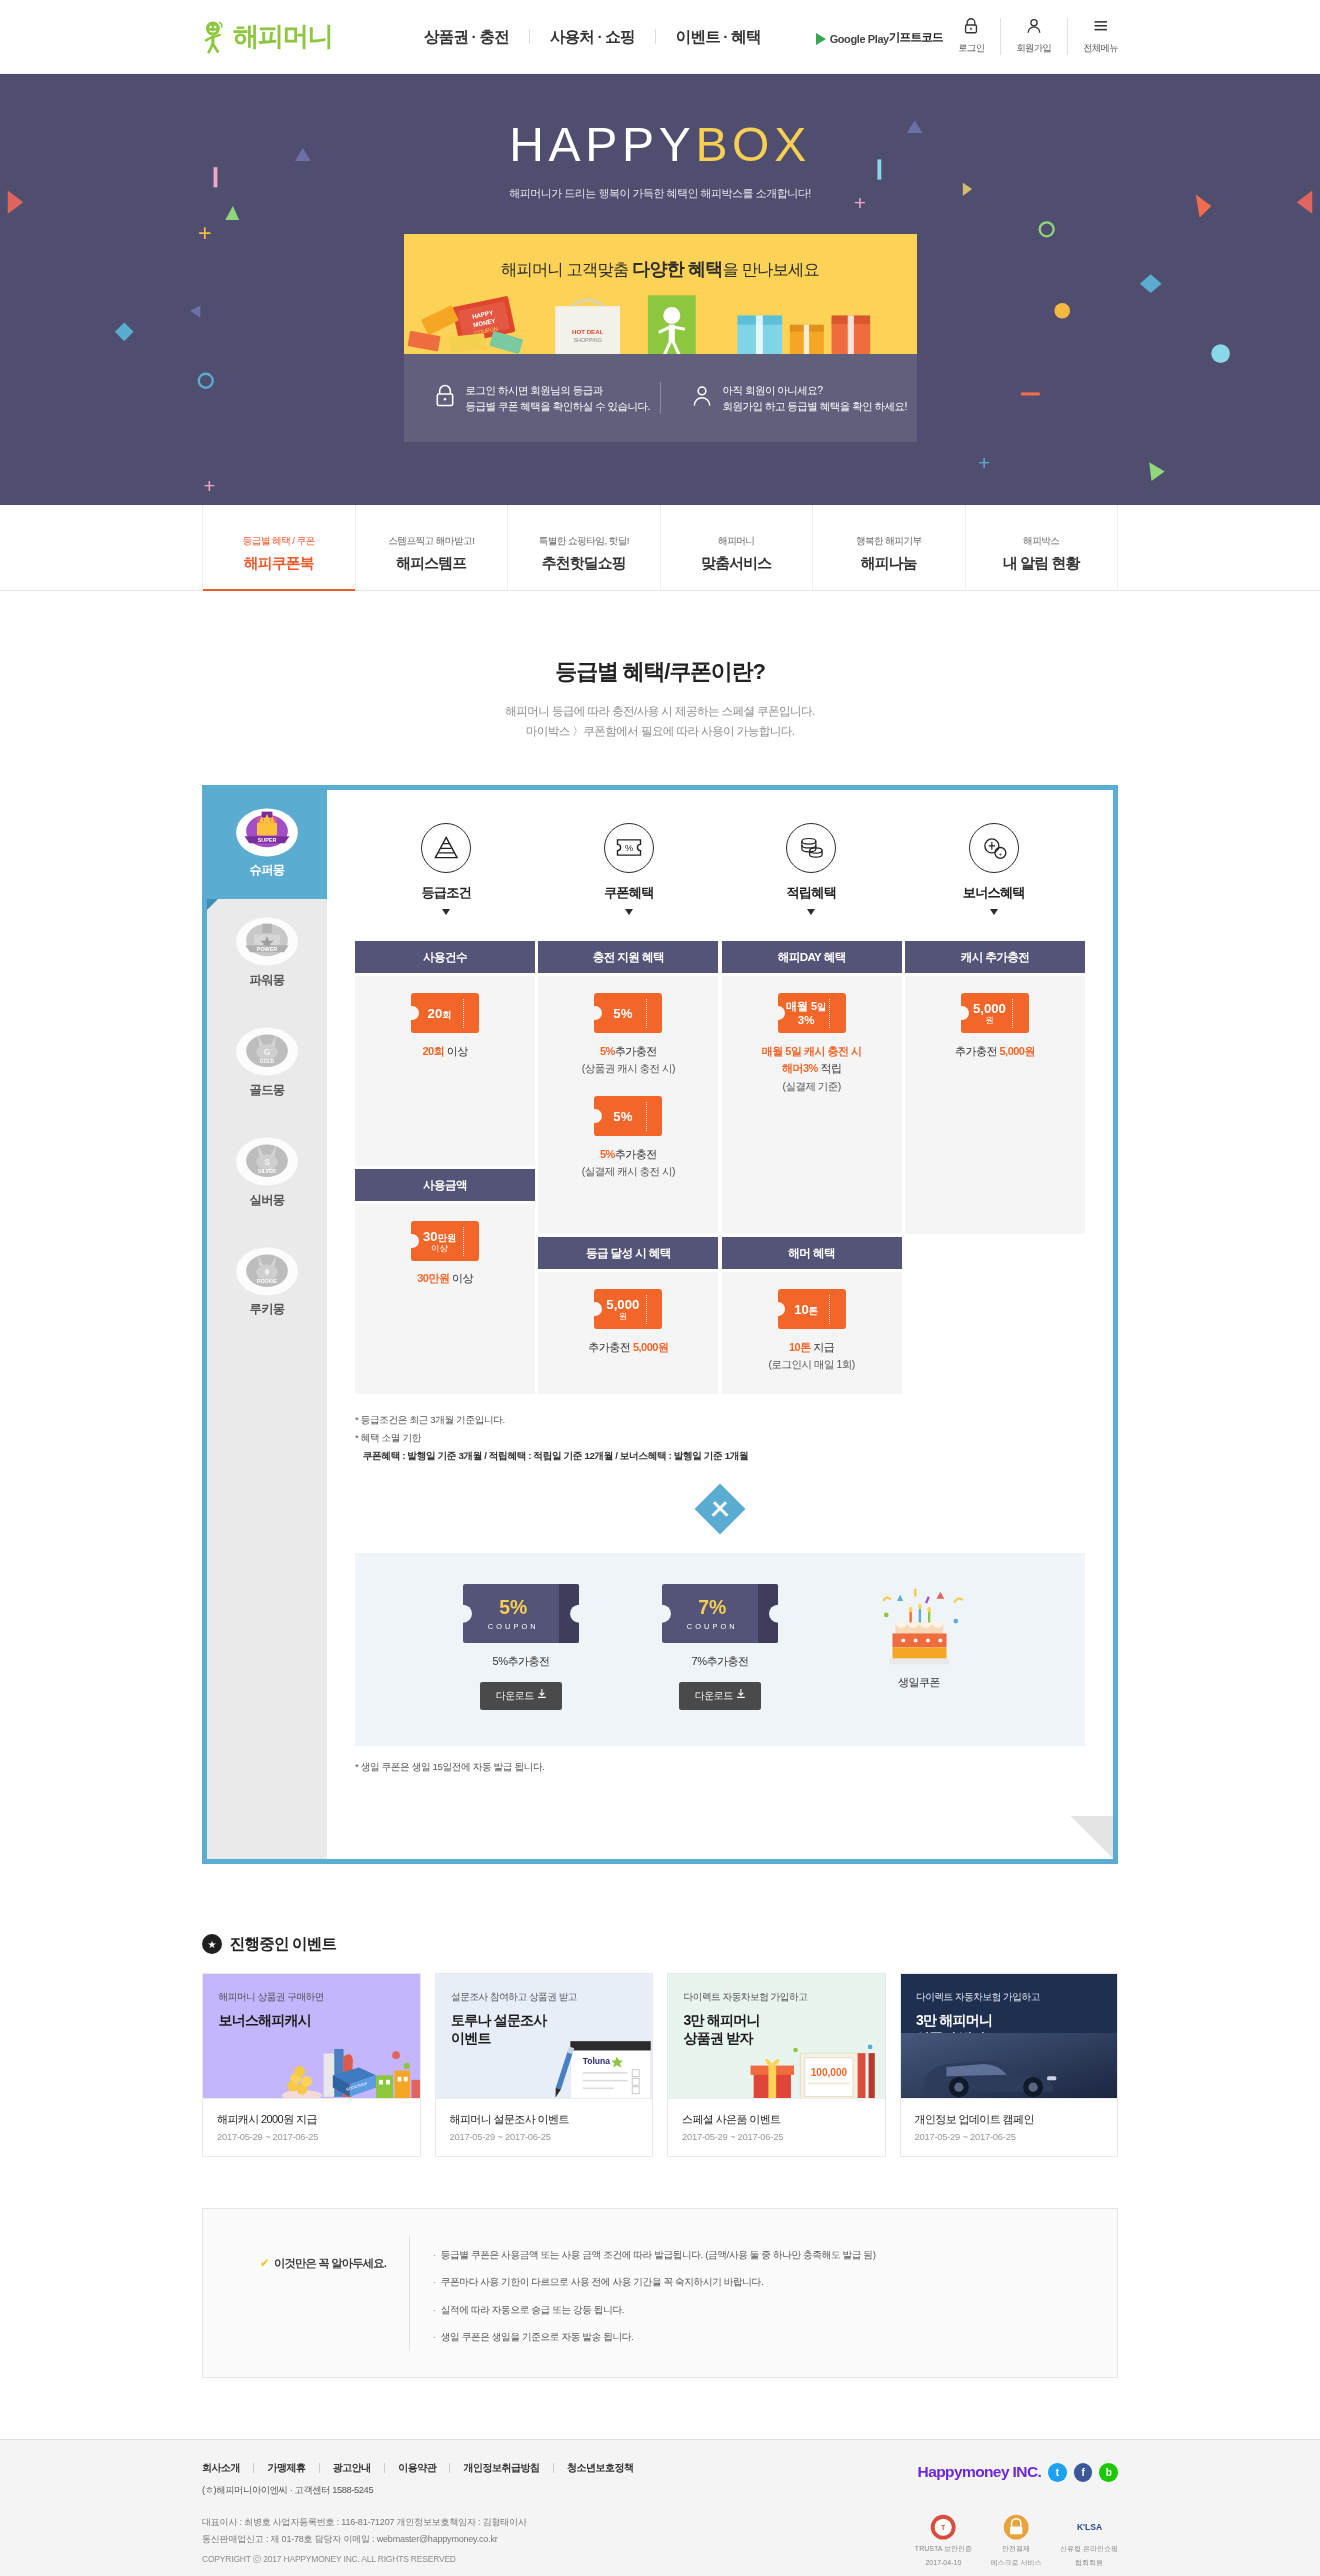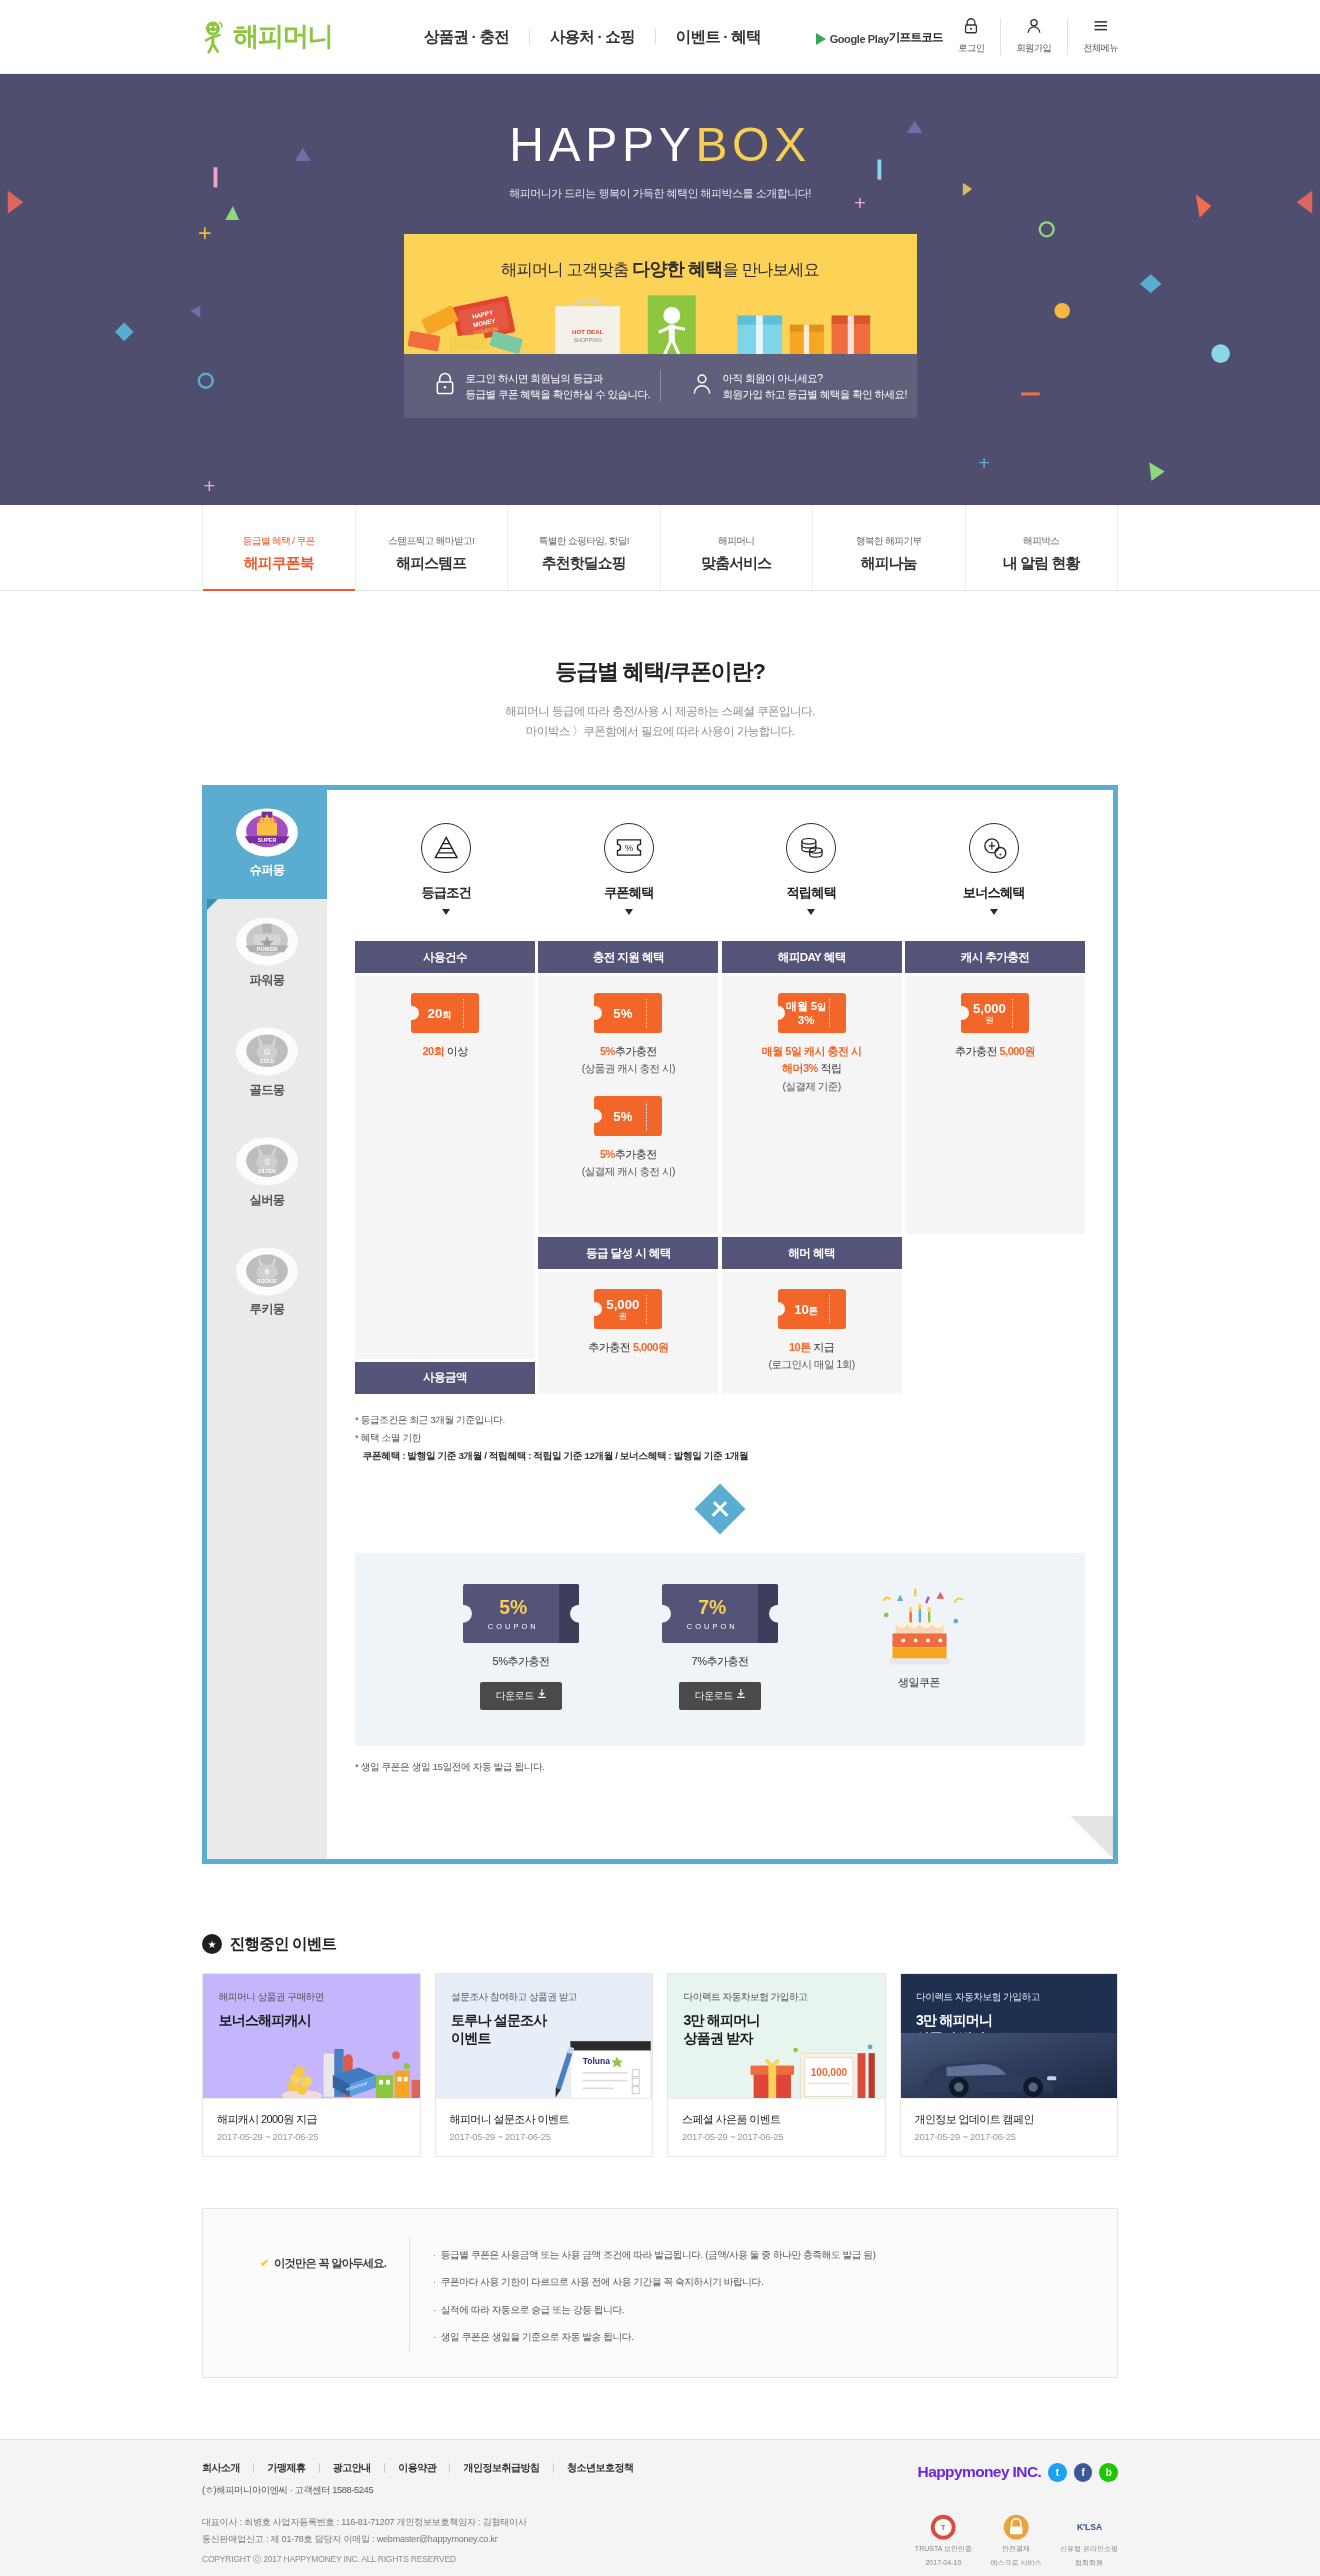--- a/index.html
+++ b/index.html
@@ -76,21 +76,21 @@
     background: #fcd257; height: 120px;
     position: relative; overflow: hidden;
   }
   .hero-card-text {
     padding-top: 23px; text-align: center;
     font-size: 16.3px; color: #2d2d2d; letter-spacing: -0.8px;
   }
   .hero-card-text b { font-weight: bold; font-size: 18px; }
   .hero-graphics { position:absolute; bottom:0; left:0; right:0; height:71px; }
   .hero-info {
-    width: 513px; margin: 0 auto; height: 64px;
+    width: 513px; margin: 0 auto; height: 88px;
     background: rgba(255,255,255,0.10);
     display: flex; align-items: center;
   }
   .hero-info-col {
     flex: 1; display: flex; align-items: center; gap: 11px;
     padding-left: 31px; color: #fff; font-size: 10.5px; line-height: 1.55;
     letter-spacing: -0.5px;
   }
   .hero-info-col + .hero-info-col { border-left: 0.8px solid rgba(255,255,255,0.28); }
   .deco { position: absolute; z-index:1; }
@@ -653,20 +653,30 @@
           <div class="tbody h1">
             <div class="ticket">
               <span class="dash"></span>
               <span class="big"><span>20</span><span class="u">회</span></span>
             </div>
             <div class="cap">
               <span class="o">20회</span><span> 이상</span>
             </div>
           </div>
           <div class="thead">사용금액</div>
+          <div class="tbody h2">
+            <div class="ticket">
+              <span class="dash"></span>
+              <span class="big"><span>30</span><span class="u">만원</span></span>
+              <span class="small">이상</span>
+            </div>
+            <div class="cap">
+              <span class="o">30만원</span><span> 이상</span>
+            </div>
+          </div>
         </div>
 
         <div class="tcol">
           <div class="thead">충전 지원 혜택</div>
           <div class="tbody tall">
             <div class="ticket">
               <span class="dash"></span>
               <span class="big">5%</span>
             </div>
             <div class="cap">

